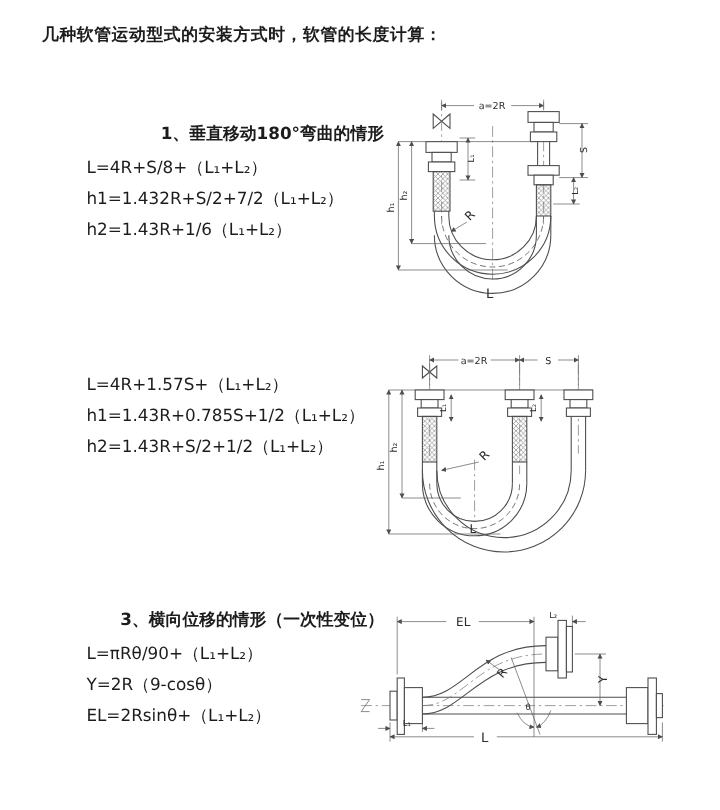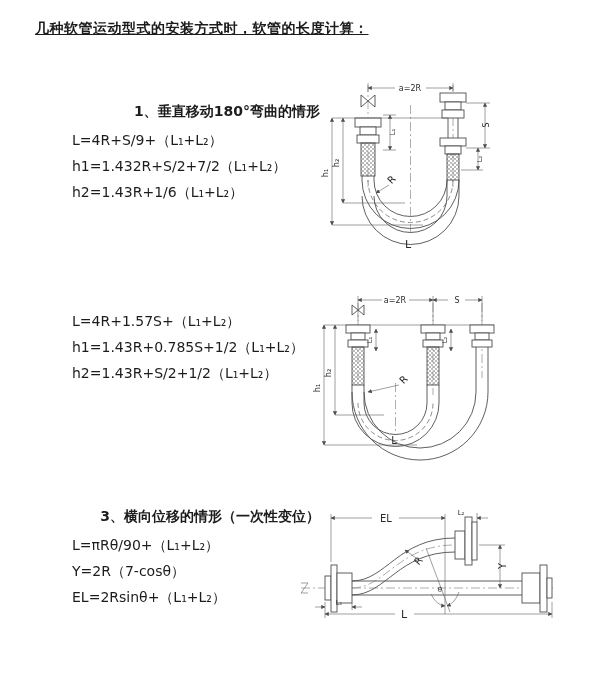--- a/index.html
+++ b/index.html
@@ -1,18 +1,18 @@
 <!DOCTYPE html>
 <html><head>
 <meta charset="utf-8">
 <style>
   html,body{margin:0;padding:0;background:#fff;}
   #page{position:relative;width:600px;height:675px;background:#ffffff;overflow:hidden;
         font-family:"DejaVu Sans","Liberation Sans",sans-serif;color:#1c1c1c;}
-  .title{position:absolute;left:35px;top:20px;font-size:14px;font-weight:700;letter-spacing:0.5px;white-space:nowrap;text-decoration:underline;}
+  .title{position:absolute;left:35px;top:20px;font-size:14px;font-weight:700;letter-spacing:0.5px;white-space:nowrap;}
   .sec{position:absolute;left:45px;width:275px;}
   .sec-h{font-size:14px;font-weight:700;white-space:nowrap;margin-bottom:6px;text-align:right;}
   .formulas{padding-left:27px;}
   .f{font-size:14px;line-height:26px;white-space:nowrap;font-weight:400;}
   svg{position:absolute;}
   svg text{font-family:"DejaVu Sans","Liberation Sans",sans-serif;fill:#2b2b2b;}
   .ln{stroke:#4d4d4d;stroke-width:0.9;fill:none;}
   .fit{stroke:#4d4d4d;stroke-width:0.9;fill:#ffffff;}
   .thin{stroke:#5f5f5f;stroke-width:0.6;fill:none;}
   .cl{stroke:#777;stroke-width:0.6;stroke-dasharray:9 3 2 3;fill:none;}
@@ -25,39 +25,39 @@
 </head>
 <body>
 
 <div id="page">
 
   <div class="title">几种软管运动型式的安装方式时，软管的长度计算：</div>
 
   <section class="sec" style="top:103px">
     <div class="sec-h">1、垂直移动180°弯曲的情形</div>
     <div class="formulas">
-      <div class="f">L=4R+S/9+（L₁+L₂）</div>
+      <div class="f">L=4R+S/8+（L₁+L₂）</div>
       <div class="f">h1=1.432R+S/2+7/2（L₁+L₂）</div>
       <div class="f">h2=1.43R+1/6（L₁+L₂）</div>
     </div>
   </section>
 
   <section class="sec" style="top:308px">
     <div class="formulas">
       <div class="f">L=4R+1.57S+（L₁+L₂）</div>
       <div class="f">h1=1.43R+0.785S+1/2（L₁+L₂）</div>
       <div class="f">h2=1.43R+S/2+1/2（L₁+L₂）</div>
     </div>
   </section>
 
   <section class="sec" style="top:508px">
     <div class="sec-h">3、横向位移的情形（一次性变位）</div>
     <div class="formulas">
       <div class="f">L=πRθ/90+（L₁+L₂）</div>
-      <div class="f">Y=2R（7-cosθ）</div>
+      <div class="f">Y=2R（9-cosθ）</div>
       <div class="f">EL=2Rsinθ+（L₁+L₂）</div>
     </div>
   </section>
 
   <svg style="left:305px;top:65px" width="280" height="200" viewBox="0 0 280 200">
     <defs>
       <marker id="a1" viewBox="0 0 10 10" refX="9" refY="5" markerWidth="7" markerHeight="7" orient="auto-start-reverse">
         <path d="M0,0 L10,5 L0,10 z" fill="#4d4d4d"></path>
       </marker>
       <pattern id="hx1" width="4" height="4" patternUnits="userSpaceOnUse">

